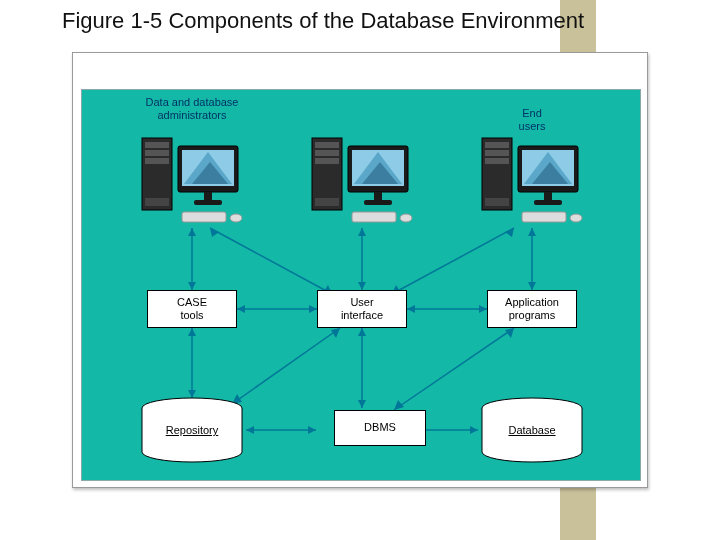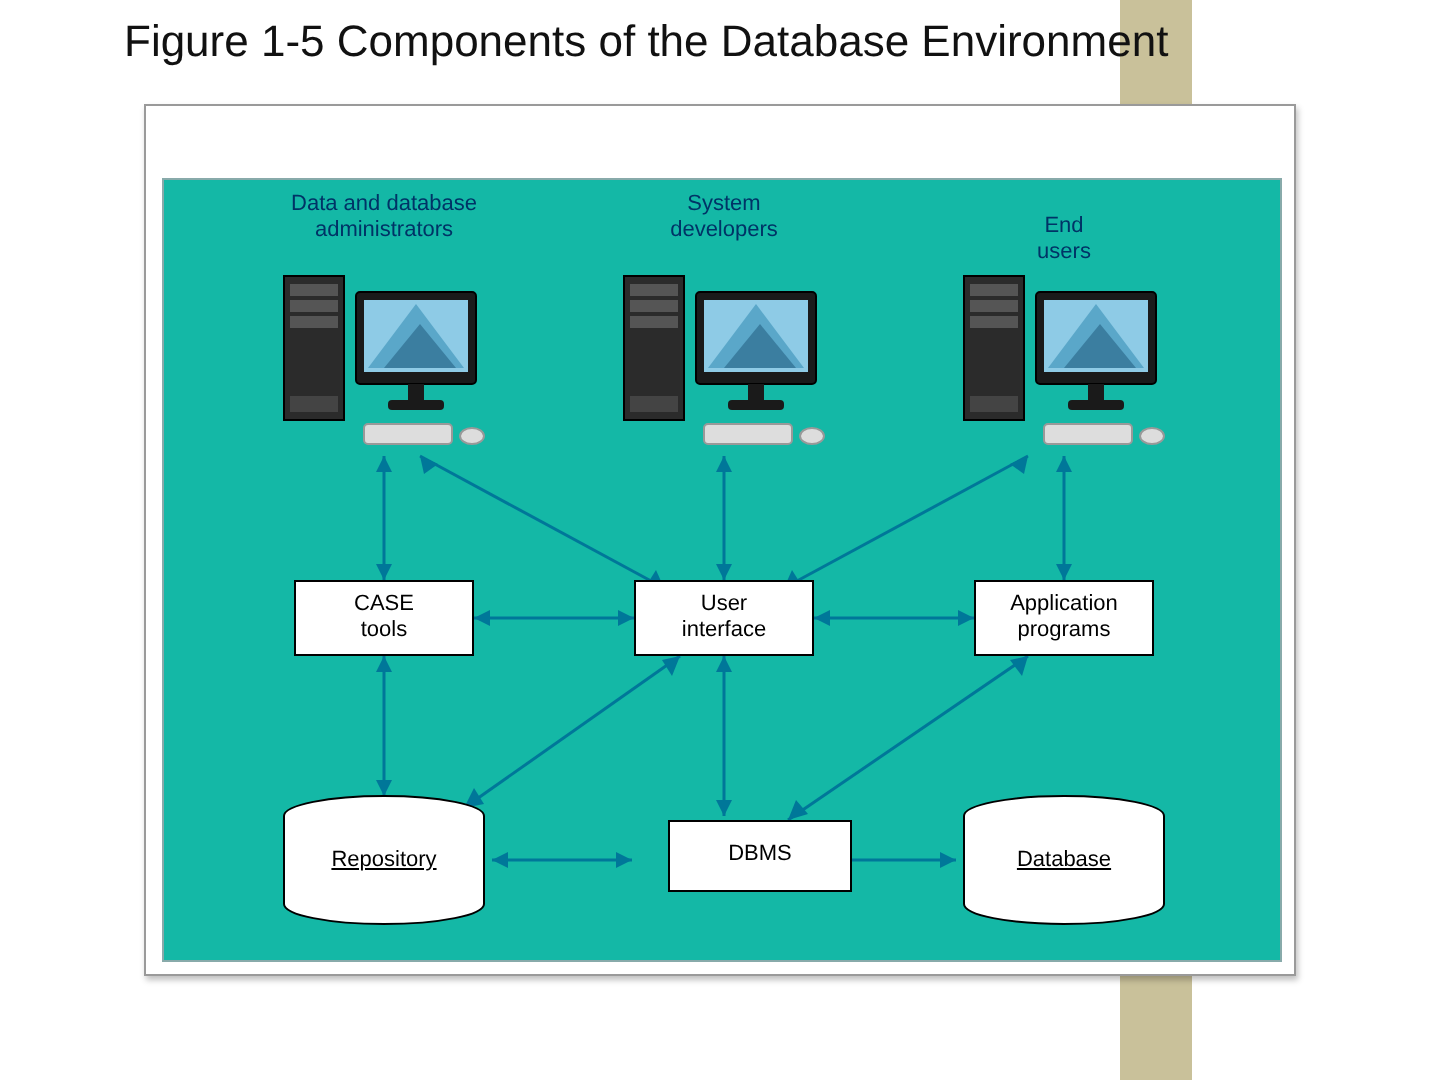--- a/index.html
+++ b/index.html
@@ -159,21 +159,20 @@
         <line class="conn" x1="164" y1="340" x2="234" y2="340"></line>
         <polygon class="arrowhead" points="164,340 172,336 172,344"></polygon>
         <polygon class="arrowhead" points="234,340 226,336 226,344"></polygon>
 
         <line class="conn" x1="326" y1="340" x2="396" y2="340"></line>
         <polygon class="arrowhead" points="326,340 334,336 334,344"></polygon>
         <polygon class="arrowhead" points="396,340 388,336 388,344"></polygon>
       </svg>
 
       <div class="node-label header-label" style="left:50px; top:6px;">Data and database<br>administrators</div>
-      <div class="node-label header-label" style="left:220px; top:6px;">System<br>developers</div>
       <div class="node-label header-label" style="left:390px; top:6px;margin-top:11px;">End<br>users</div>
 
       <div class="computer" style="left:50px; top:38px;">
 <svg viewBox="0 0 120 100">
 
   <rect x="10" y="10" width="30" height="72" fill="#2b2b2b" stroke="#000"></rect>
   <rect x="13" y="14" width="24" height="6" fill="#555"></rect>
   <rect x="13" y="22" width="24" height="6" fill="#555"></rect>
   <rect x="13" y="30" width="24" height="6" fill="#555"></rect>
   <rect x="13" y="70" width="24" height="8" fill="#444"></rect>

